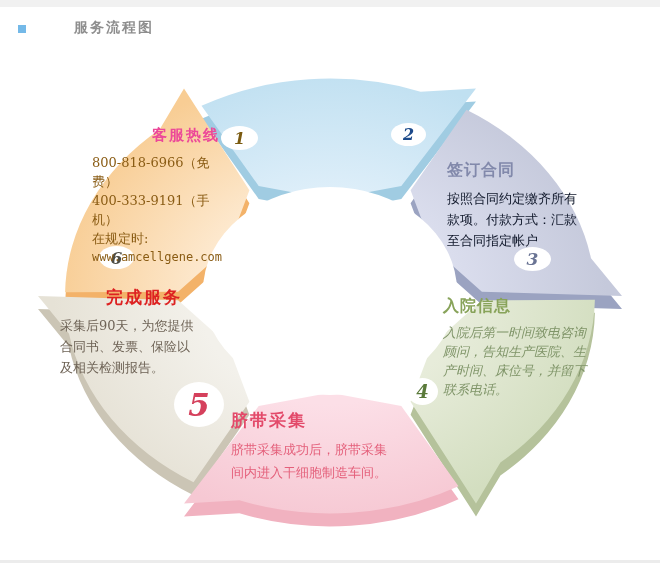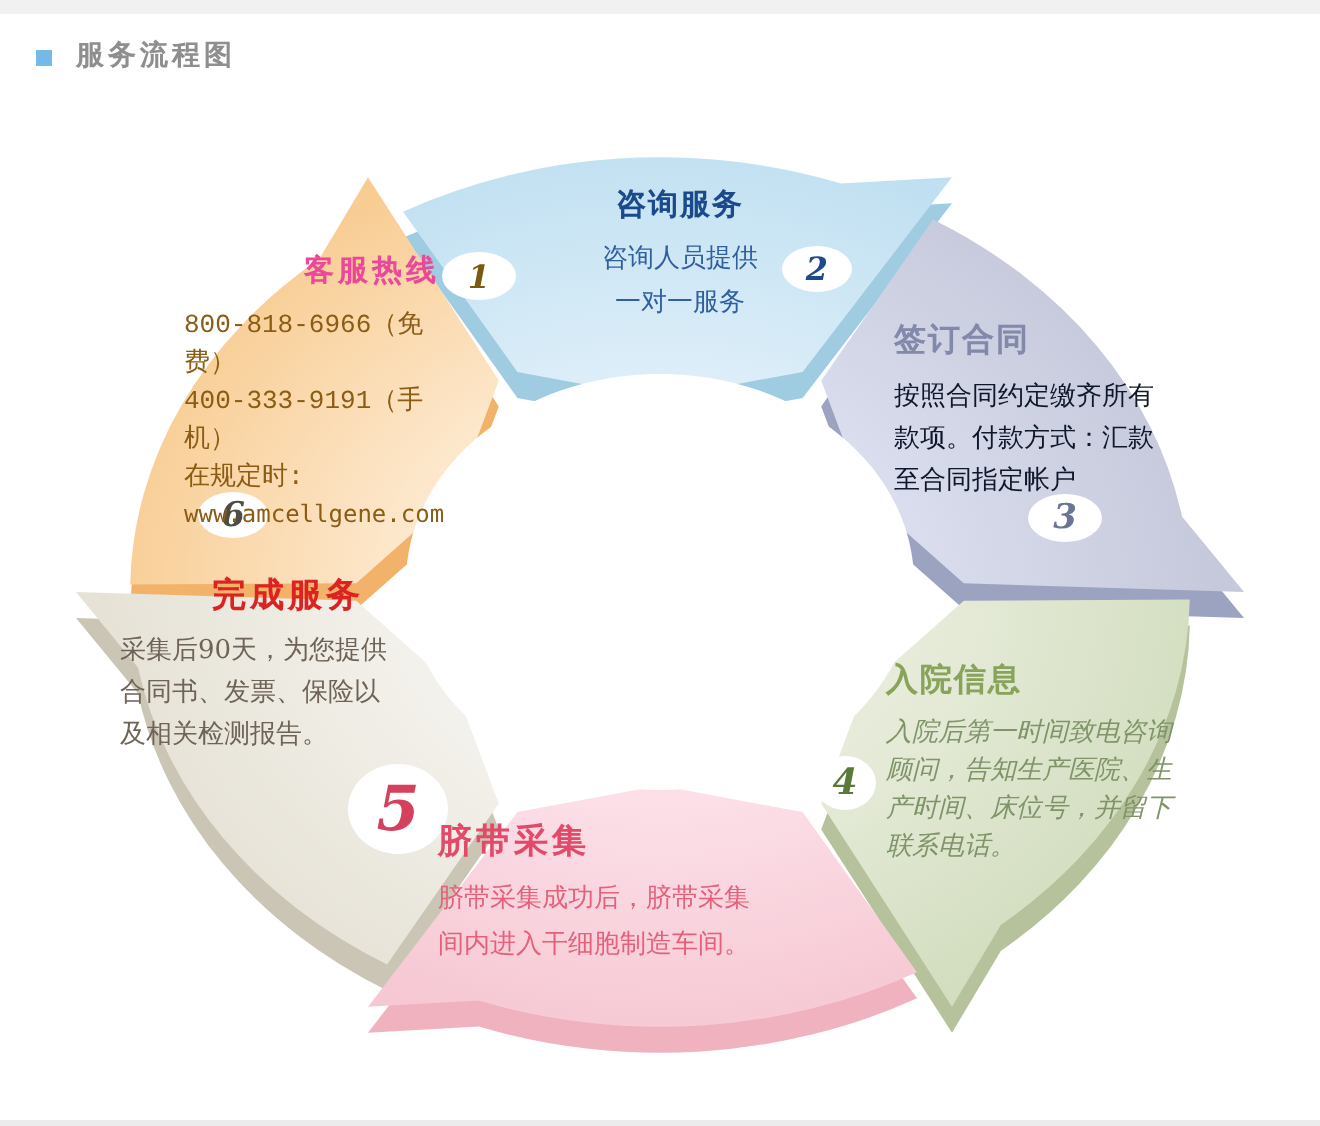--- a/index.html
+++ b/index.html
@@ -13,21 +13,21 @@
   .top-strip{
     position:absolute;left:0;top:0;width:660px;height:7px;
     background:#f1f1f1;
   }
   .bottom-strip{
     position:absolute;left:0;bottom:0;width:660px;height:3px;
     background:#ececec;
   }
   .header{
     position:absolute;left:18px;top:19px;height:18px;
-    display:flex;align-items:center;
+    display:flex;align-items:center;gap:36px;
   }
   .header .bullet{
     width:8px;height:8px;background:#74b9e8;display:inline-block;
     margin-right:12px;margin-top:1px;
   }
   .header .htitle{
     font-size:14px;font-weight:bold;color:#8e8e8e;letter-spacing:2px;
   }
   svg.flower{position:absolute;left:0;top:0;}
   .badge{
@@ -40,36 +40,36 @@
   .badge-3{left:514px;top:247px;width:37px;height:24px;color:#6a7494;font-size:17px;}
   .badge-4{left:407px;top:378px;width:31px;height:27px;color:#5a7a3a;font-size:18px;}
   .badge-5{left:174px;top:382px;width:50px;height:45px;color:#d5405c;font-size:31px;}
   .badge-6{left:99px;top:246px;width:35px;height:23px;color:#4d4d45;font-size:17px;}
   .step{position:absolute;}
   .step .title{font-weight:bold;letter-spacing:1px;}
   .step .line{font-family:"DejaVu Serif", serif;}
   
   .step-1{left:92px;top:126px;width:128px;}
   .step-1 .title{font-size:15px;color:#ec4899;text-align:right;letter-spacing:2px;margin-bottom:8px;}
-  .step-1 .line{font-size:13px;color:#8a5c14;line-height:19px;font-family:Liberation Mono, monospace;}
+  .step-1 .line{font-size:13px;color:#8a5c14;line-height:19px;}
   .step-1 .line.mono{font-family:"DejaVu Sans Mono", monospace;font-size:12px;letter-spacing:0px;}
   
   .step-2{left:272px;top:93px;width:136px;text-align:center;}
   .step-2 .title{font-size:15px;color:#1a4a8c;margin-bottom:7px;}
   .step-2 .line{font-size:13px;color:#2f5f9e;line-height:22px;}
   
   .step-3{left:447px;top:160px;width:152px;}
   .step-3 .title{font-size:16px;color:#8289ab;margin-bottom:7px;}
   .step-3 .line{font-size:13px;color:#0f172a;line-height:21px;}
   
-  .step-4{left:443px;top:330px;width:166px;}
+  .step-4{left:443px;top:296px;width:166px;}
   .step-4 .title{font-size:16px;color:#88a35a;margin-bottom:6px;}
   .step-4 .line{font-size:13px;color:#7f9468;line-height:19px;font-style:italic;}
   
-  .step-5{left:219px;top:409px;width:200px;}
+  .step-5{left:231px;top:409px;width:200px;}
   .step-5 .title{font-size:17px;color:#e34a6a;letter-spacing:2px;margin-bottom:6px;}
   .step-5 .line{font-size:13px;color:#e4607b;line-height:23px;}
   
   .step-6{left:60px;top:286px;width:148px;}
   .step-6 .title{font-size:17px;color:#dd2222;letter-spacing:2px;text-align:right;padding-right:26px;margin-bottom:6px;}
   .step-6 .line{font-size:13px;color:#6e6356;line-height:21px;}
 </style>
 </head>
 <body>
 
@@ -150,25 +150,20 @@
     </div>
 
   <div class="step step-1">
     <div class="title">客服热线</div>
     <div class="line">800-818-6966（免费）</div>
     <div class="line">400-333-9191（手机）</div>
     <div class="line">在规定时:</div>
     <div class="line mono">www.amcellgene.com</div>
   </div>
 
-  <div class="step step-2">
-    <div class="title">咨询服务</div>
-    <div class="line">咨询人员提供</div>
-    <div class="line">一对一服务</div>
-  </div>
 
   <div class="step step-3">
     <div class="title">签订合同</div>
     <div class="line">按照合同约定缴齐所有</div>
     <div class="line">款项。付款方式：汇款</div>
     <div class="line">至合同指定帐户</div>
   </div>
 
   <div class="step step-4">
     <div class="title">入院信息</div>

